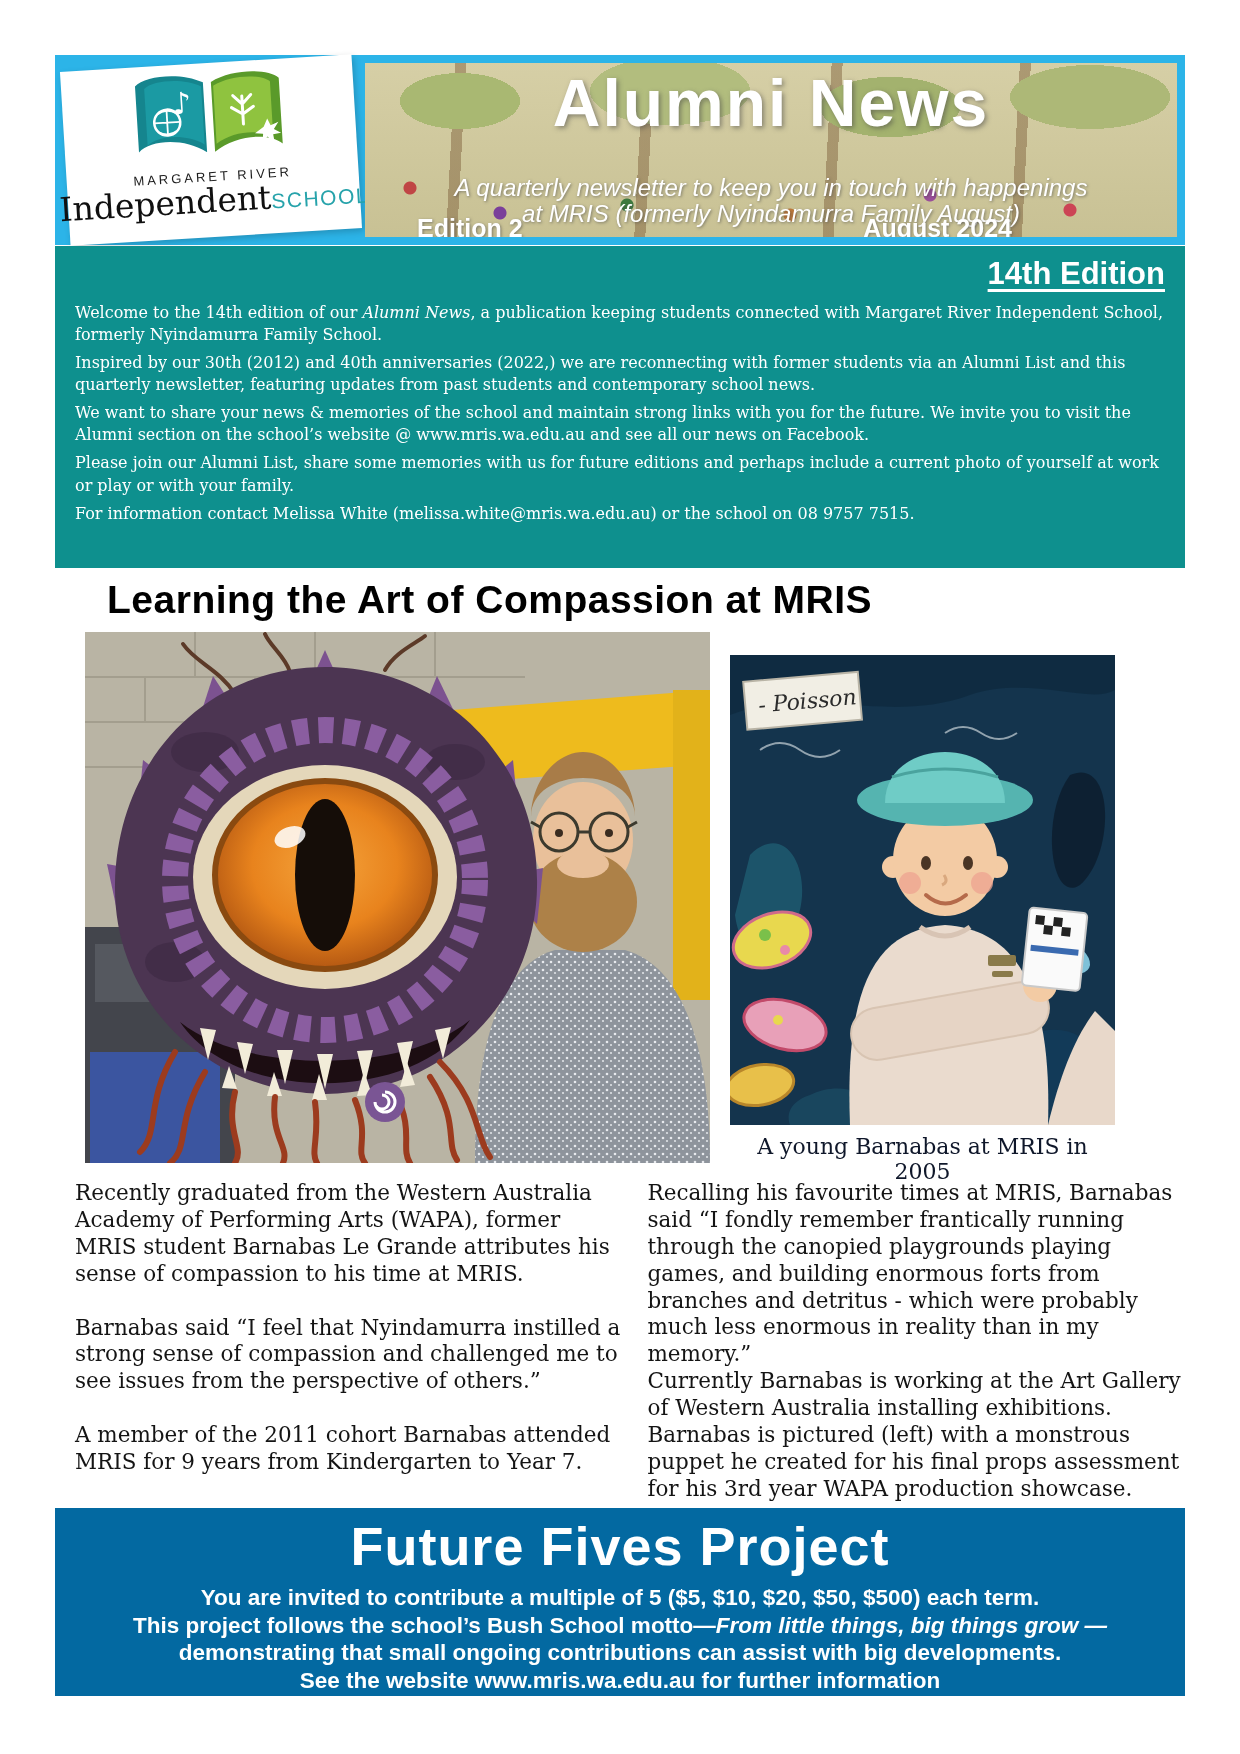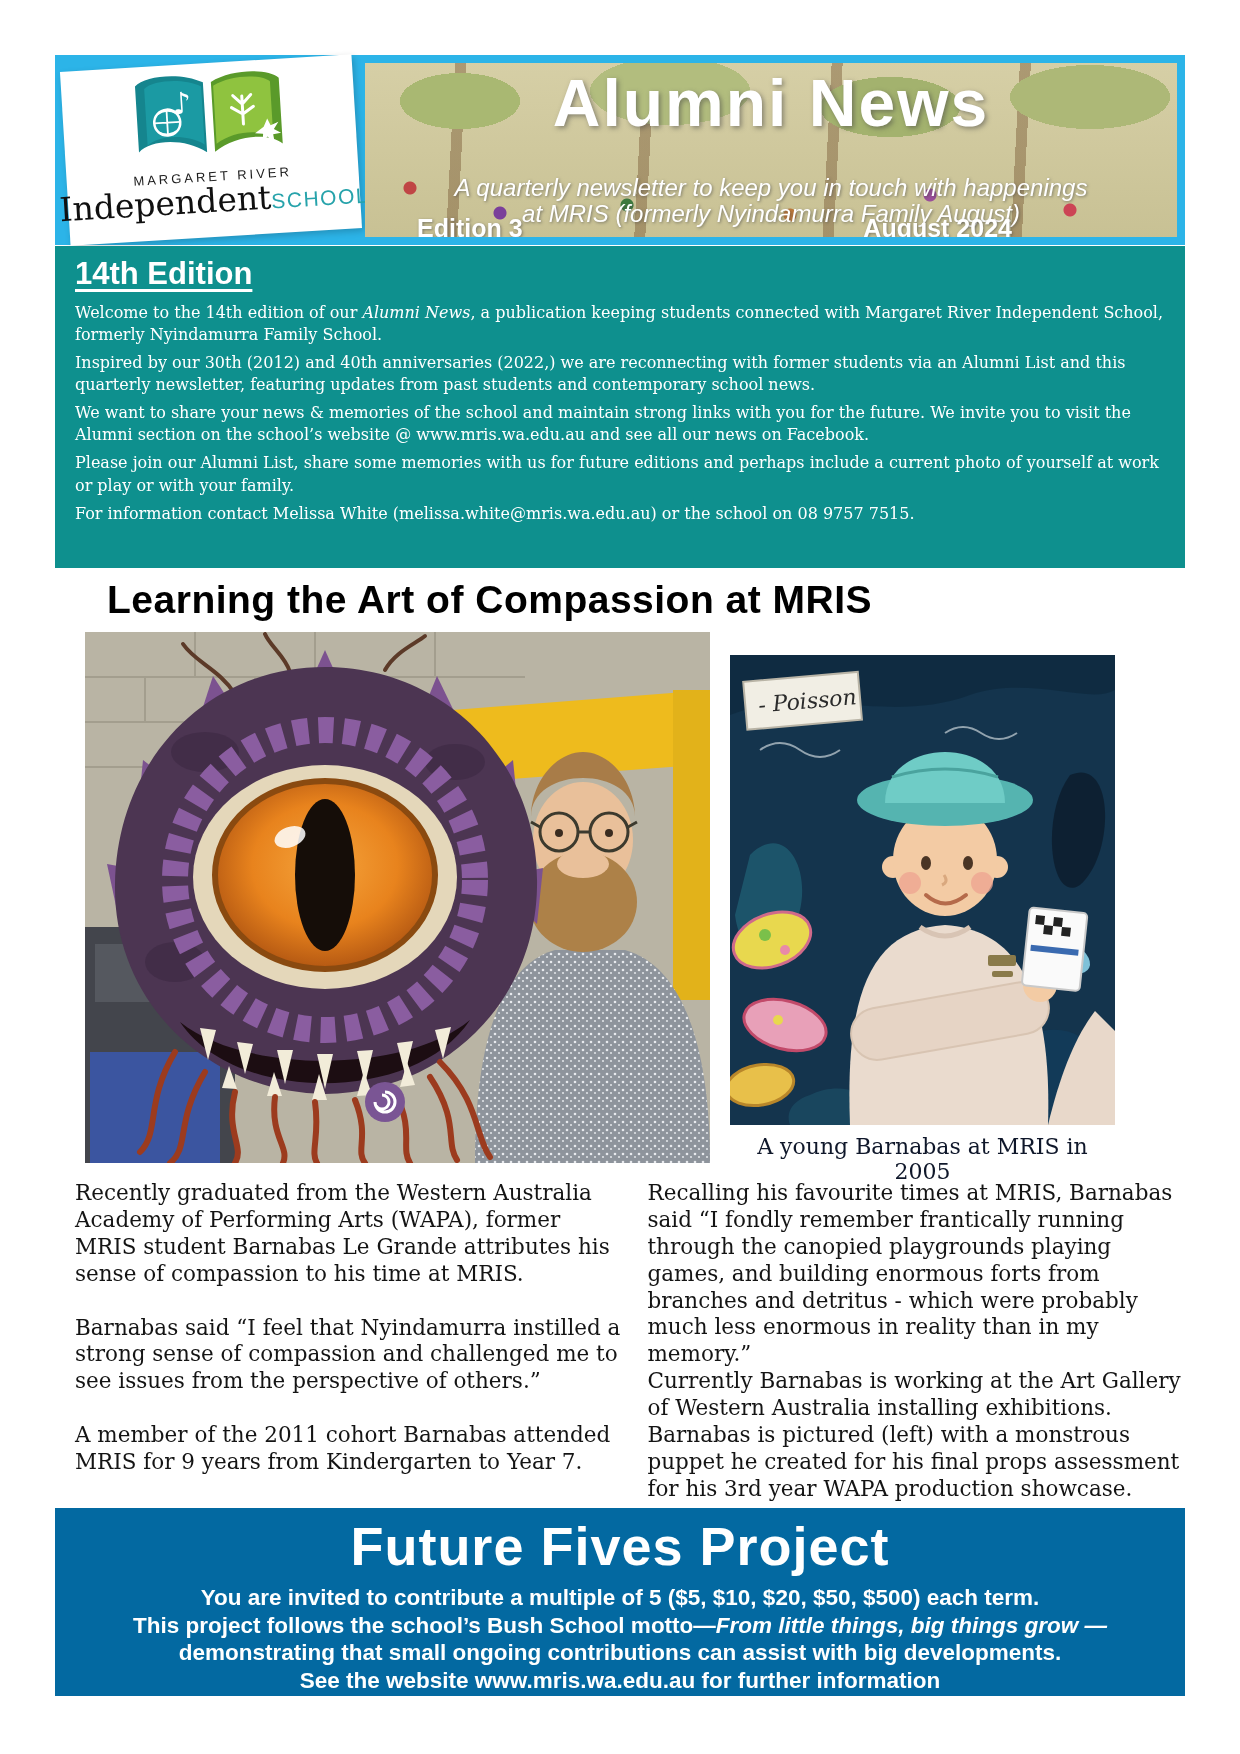--- a/index.html
+++ b/index.html
@@ -32,21 +32,21 @@
              color:#ffffff;letter-spacing:2px;text-shadow:2px 2px 5px rgba(70,70,70,.55);}
   .art-sub{position:absolute;top:112px;left:0;width:100%;text-align:center;color:#ffffff;
            font-size:24px;font-weight:normal;font-style:italic;line-height:26px;
            text-shadow:1px 1px 3px rgba(70,70,70,.6);}
   .art-meta{position:absolute;left:52px;right:165px;bottom:-6px;display:flex;justify-content:space-between;
             font-size:25px;font-weight:bold;color:#ffffff;text-shadow:1px 1px 3px rgba(70,70,70,.6);}
 
   
   .intro{position:absolute;left:55px;top:246px;width:1130px;height:322px;background:#0e908e;color:#ffffff;
          box-sizing:border-box;padding:8px 20px;}
-  .intro-heading{text-align:left;font-size:31px;font-weight:bold;text-decoration:underline;
+  .intro-heading{text-align:right;font-size:31px;font-weight:bold;text-decoration:underline;
                  text-underline-offset:5px;margin:2px 0 10px;}
   .intro p{font-family:"DejaVu Serif",serif;font-size:16px;line-height:1.38;margin:0 0 6px;}
 
   
   .article-h{position:absolute;left:55px;top:578px;width:1130px;padding-left:52px;box-sizing:border-box;
              font-size:39px;font-weight:bold;color:#000;letter-spacing:.5px;}
   .photo-left{position:absolute;left:85px;top:632px;width:625px;height:531px;}
   .photo-right{position:absolute;left:730px;top:655px;width:385px;}
   .caption{margin-top:5px;text-align:center;font-family:"DejaVu Serif",serif;font-size:22px;color:#0f172a;}
 
@@ -86,21 +86,21 @@
     <div class="logo-name"><span>Independent</span><span class="sch">SCHOOL</span></div>
   </div>
 
   <div class="banner-art">
     <div class="art-title">Alumni News</div>
     <div class="art-sub">
       <div>A quarterly newsletter to keep you in touch with happenings</div>
       <div>at MRIS (formerly Nyindamurra Family August)</div>
     </div>
     <div class="art-meta">
-      <span>Edition 3</span>
+      <span>Edition 2</span>
       <span>August 2024</span>
     </div>
   </div>
 </div>
 
 <div class="intro">
   <div class="intro-heading">14th Edition</div>
   <p><span>Welcome to the 14th edition of our </span><i>Alumni News</i><span>, a publication keeping students connected with Margaret River Independent School,  formerly Nyindamurra Family School.</span></p>
   <p>Inspired by our 30th  (2012) and 40th anniversaries (2022,)  we are reconnecting with former students via an Alumni List and this quarterly newsletter, featuring updates from past students and contemporary school news.</p>
   <p>We want to share your news &amp; memories of the school and maintain strong links with you for the future. We invite you to visit the Alumni section on the school’s website @ www.mris.wa.edu.au and see all our news on Facebook.</p>

